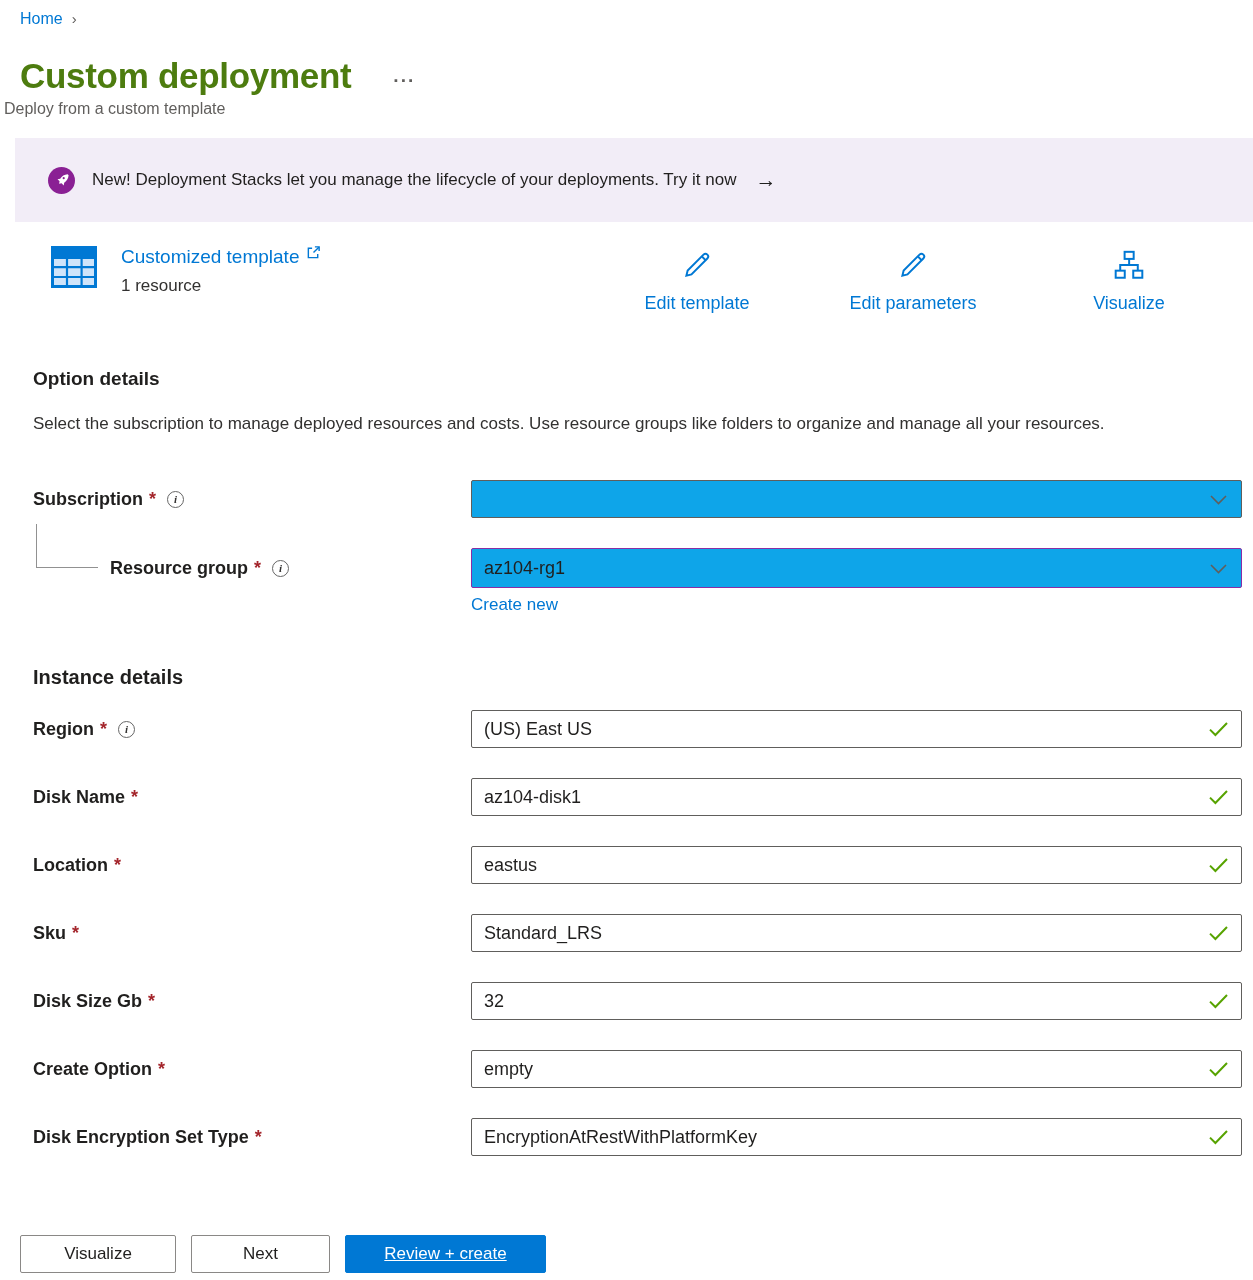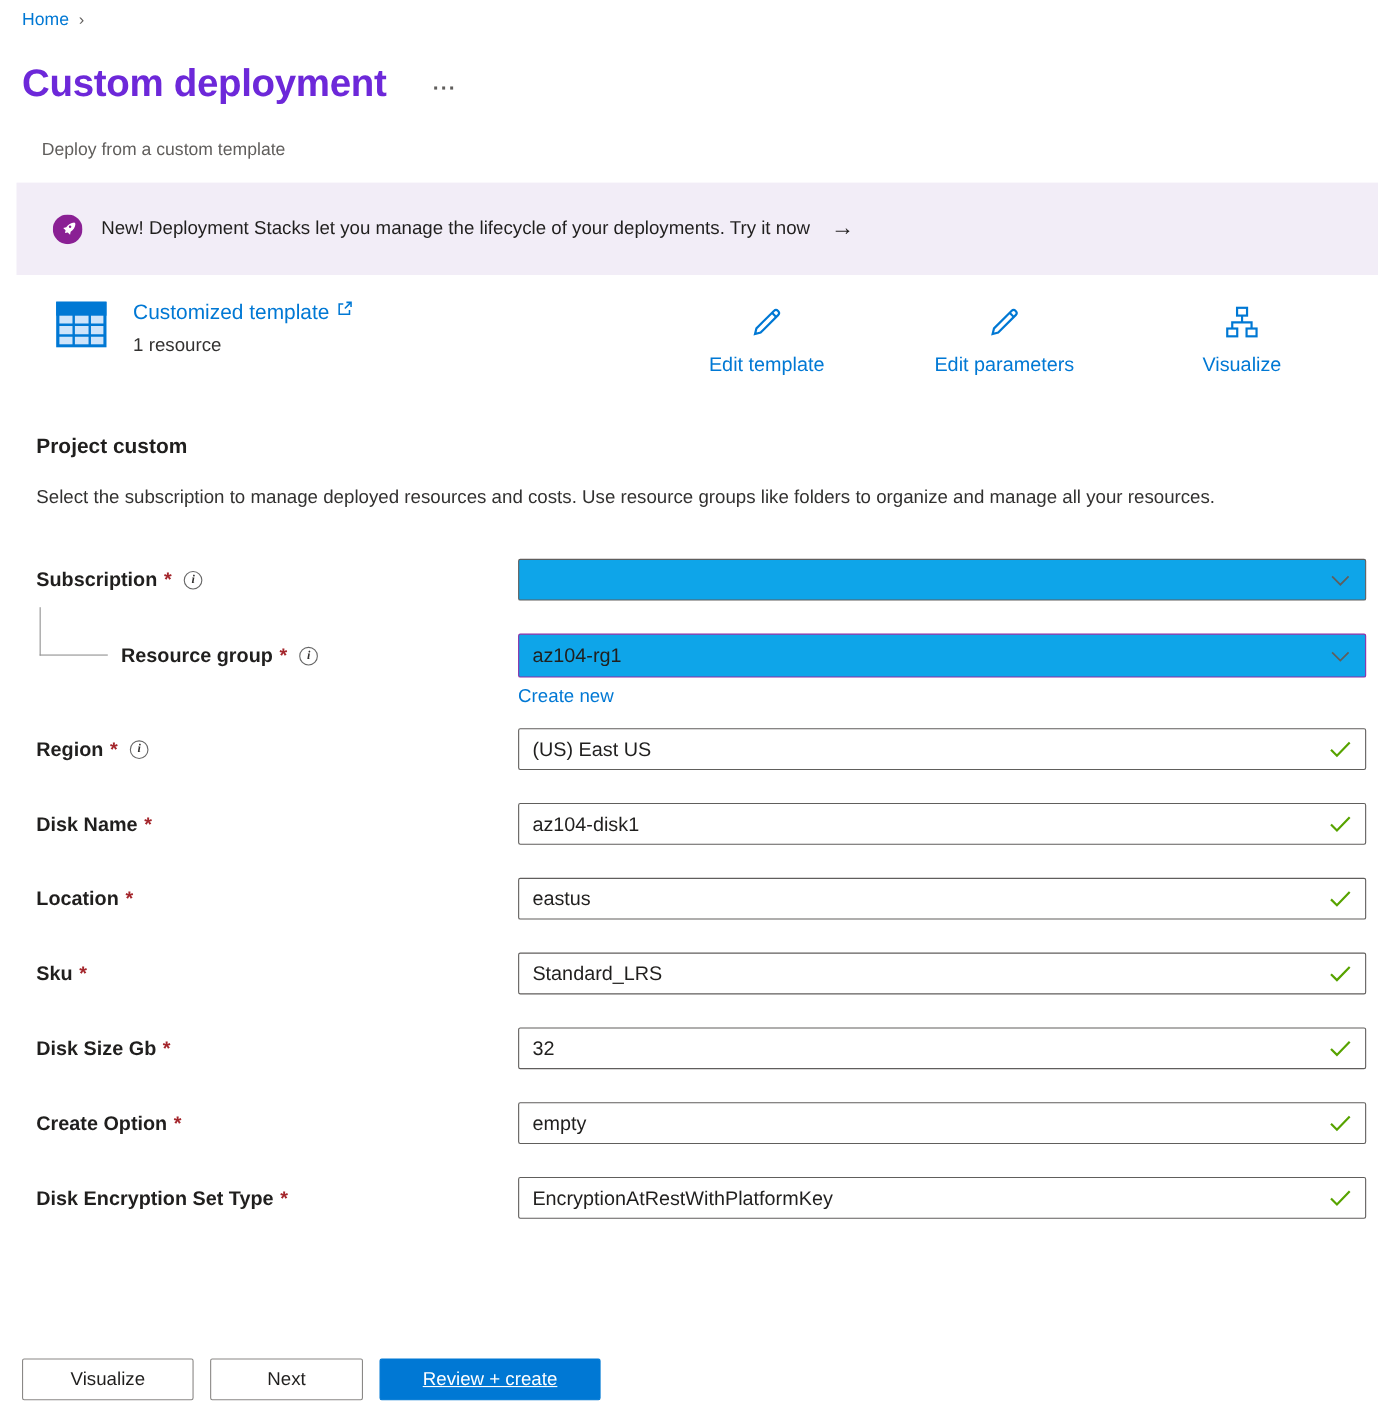--- a/index.html
+++ b/index.html
@@ -11,23 +11,23 @@
   }
   a { text-decoration: none; cursor: pointer; }
 
   
   .breadcrumb { padding: 8px 0 0 20px; font-size: 16px; line-height: 22px; display: flex; align-items: center; gap: 9px; }
   .crumb { color: #0078d4; }
   .crumb-sep { color: #605e5c; font-size: 15px; }
 
   
   .title-row { margin-top: 24px; padding-left: 20px; display: flex; align-items: flex-start; gap: 42px; }
-  .page-title { font-size: 35px; line-height: 44px; font-weight: 700; color: #6d28d9; letter-spacing: -0.3px; }
+  .page-title { font-size: 35px; line-height: 44px; font-weight: 700; color: #4d7c0f; letter-spacing: -0.3px; }
   .more-dots { color: #605e5c; font-size: 19px; font-weight: 700; margin-top: 16px; letter-spacing: 1px; cursor: pointer; }
-  .subtitle { margin-top: 28px; padding-left: 38px; font-size: 16px; line-height: 22px; color: #605e5c; }
+  .subtitle { margin-top: 0; padding-left: 4px; font-size: 16px; line-height: 22px; color: #605e5c; }
 
   
   .banner {
     margin: 18px 0 0 15px; width: calc(100% - 15px); height: 84px;
     background: #f2edf7; display: flex; align-items: center; padding-left: 33px; gap: 17px;
     font-size: 17px; color: #201f1e; cursor: pointer;
   }
   .rocket { width: 27px; height: 27px; flex: none; display: flex; }
   .banner-arrow { font-size: 21px; margin-left: 2px; color: #201f1e; }
 
@@ -175,21 +175,21 @@
               <rect x="15" y="16" width="6.4" height="5" fill="none" stroke="#0078d4" stroke-width="1.4"></rect>
               <path d="M12.1 7.7v4.3M5.8 16v-4h12.4v4" fill="none" stroke="#0078d4" stroke-width="1.4"></path>
             </svg>
         </span>
         <span>Visualize</span>
       </div>
     </div>
   </div>
 
   
-  <h2 class="section-heading">Project custom</h2>
+  <h2 class="section-heading">Option details</h2>
   <p class="section-desc">Select the subscription to manage deployed resources and costs. Use resource groups like folders to organize and manage all your resources.</p>
 
   <div class="field-row row-subscription">
     <div class="field-label">
       <span>Subscription</span>
       <span class="req">*</span>
       <span class="info-badge">i</span>
     </div>
     <div class="dropdown">
       <span></span>
@@ -213,20 +213,21 @@
       <span>
         <svg width="17" height="10" viewBox="0 0 17 10">
             <path d="M1 1l7.5 7.5L16 1" fill="none" stroke="#605e5c" stroke-width="1.6"></path>
           </svg>
       </span>
     </div>
   </div>
   <a class="create-new-link">Create new</a>
 
   
+  <h2 class="section-heading instance-heading">Instance details</h2>
 
   <div class="field-row row-instance first">
     <div class="field-label">
       <span>Region</span>
       <span class="req">*</span>
       <span class="info-badge">i</span>
     </div>
     <div class="input-wrap">
       <input class="text-input" value="(US) East US" style="">
       <span class="check-icon">

